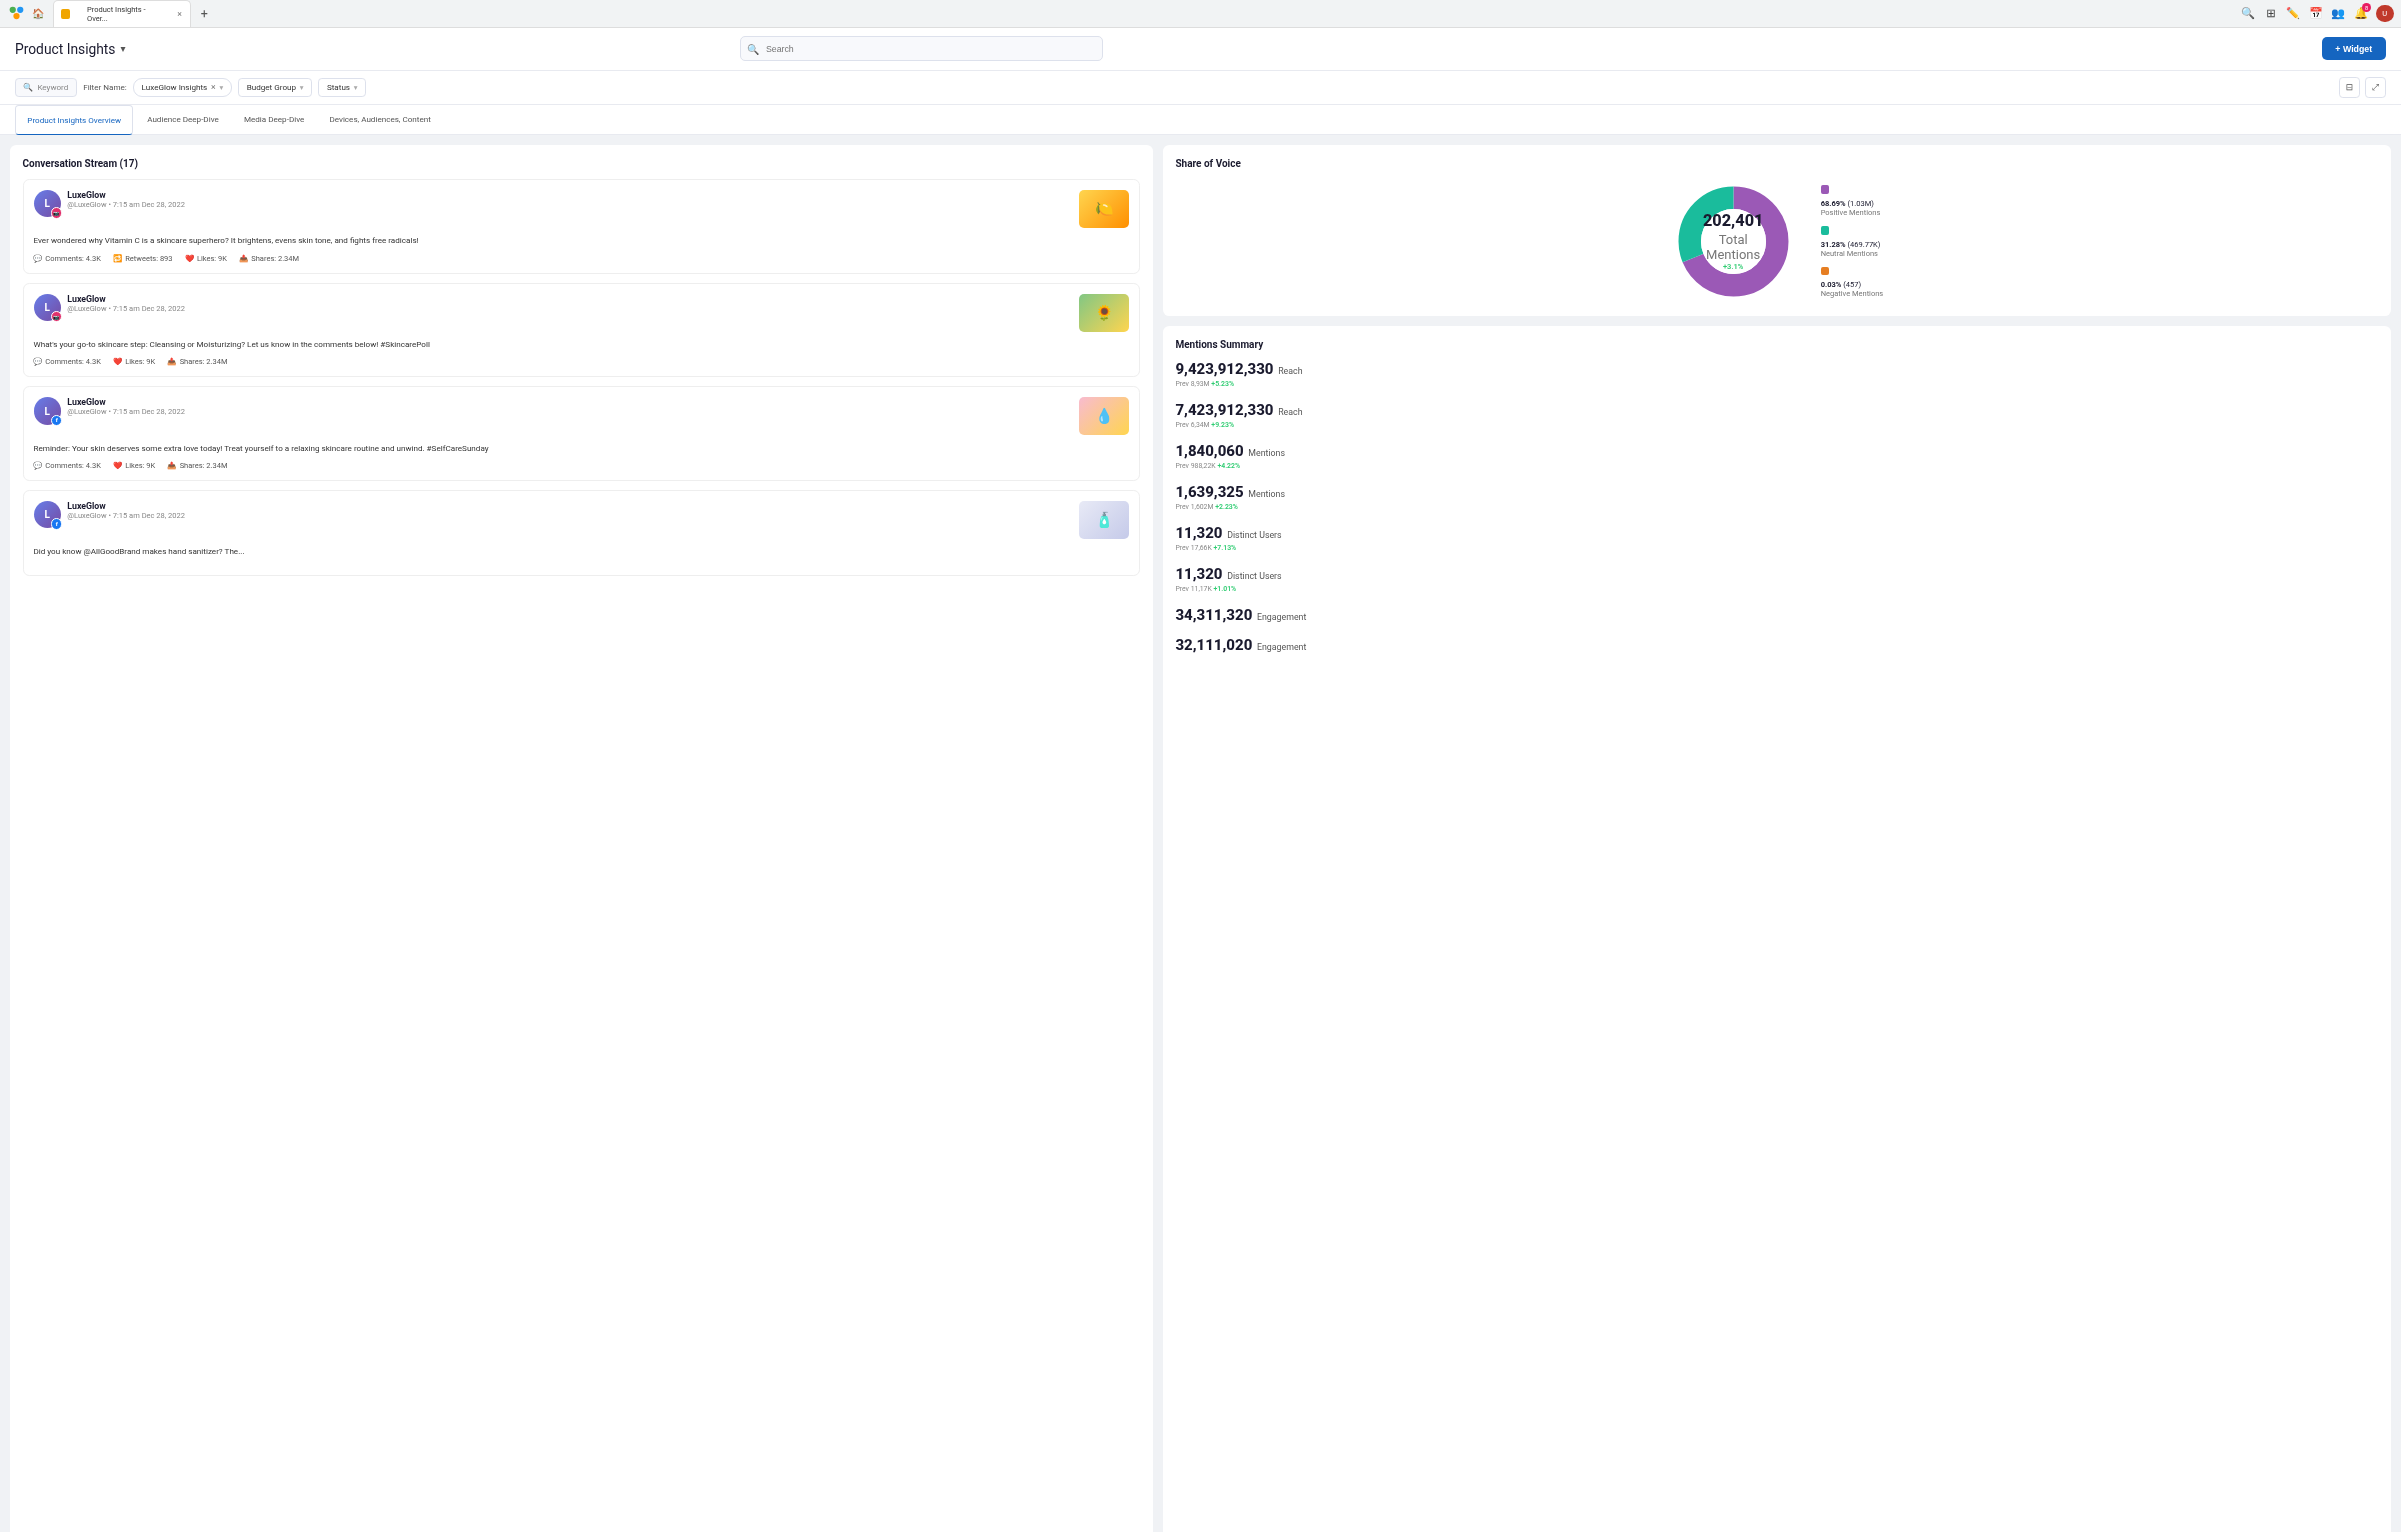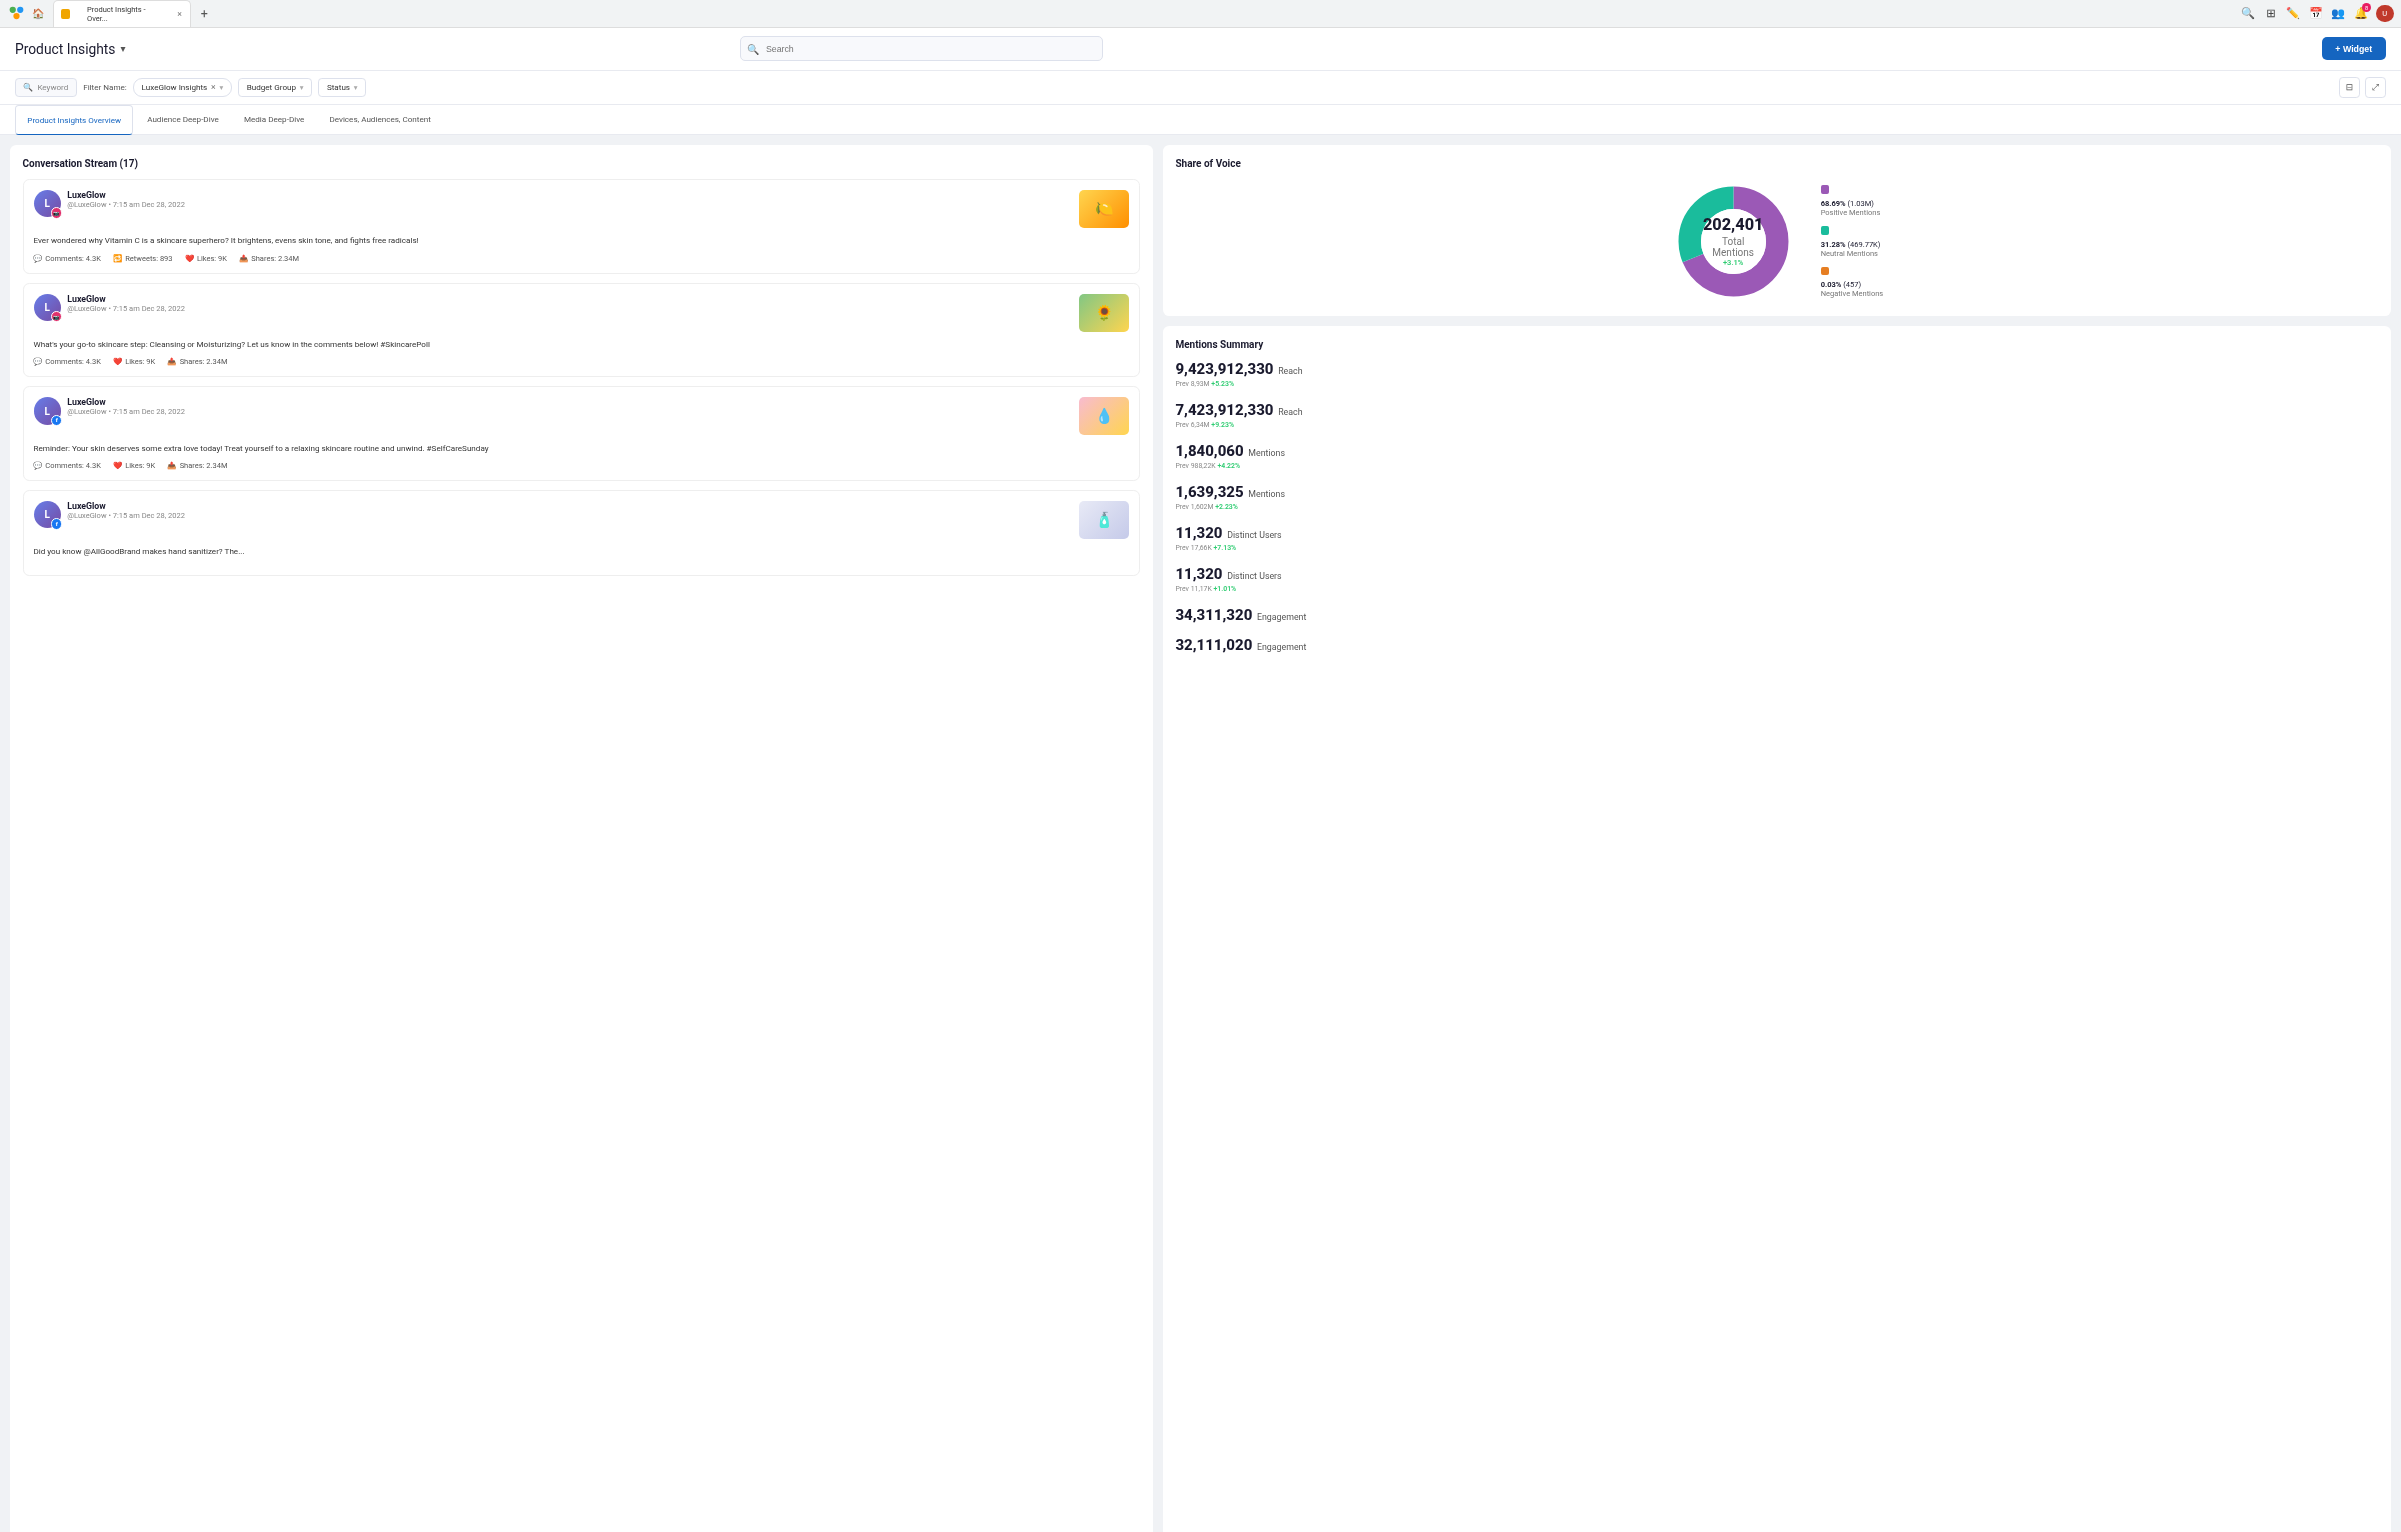--- a/index.html
+++ b/index.html
@@ -228,21 +228,21 @@
       border-radius: 6.3px;
       padding: 12.5px;
     }
     .sov-content { display: flex; align-items: center; justify-content: center; gap: 25px; }
     .donut-wrap { position: relative; width: 125px; height: 125px; }
     .donut-center {
       position: absolute; top: 50%; left: 50%; transform: translate(-50%, -50%);
       text-align: center;
     }
     .donut-total { font-size: 16.3px; font-weight: 800; color: #1a1a2e; }
-    .donut-label { font-size: 10px; color: #777; margin-top: 1.3px; }
+    .donut-label { font-size: 13px; color: #777; margin-top: 1.3px; }
     .donut-change { font-size: 7.5px; color: #2ecc71; font-weight: 600; }
     .legend { display: flex; flex-direction: column; gap: 7.5px; }
     .legend-item { display: flex; align-items: flex-start; gap: 5px; flex-direction: column; }
     .legend-dot { width: 8.8px; height: 8.8px; border-radius: 1.9px; flex-shrink: 0; margin-top: 1.3px; }
     .legend-text { font-size: 7.5px; }
     .legend-pct { font-weight: 700; color: #1a1a2e; }
     .legend-name { color: #777; }
 
     
     .mentions-panel {

